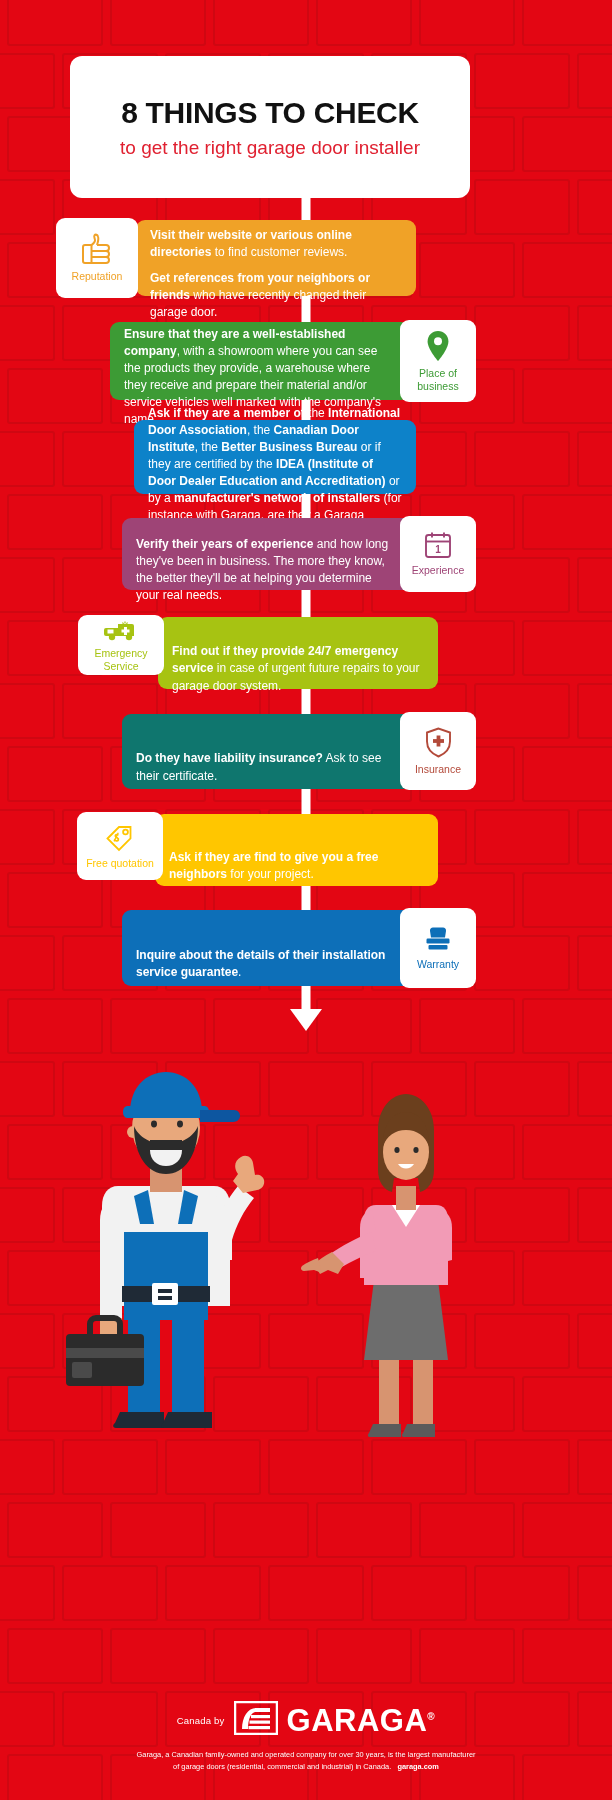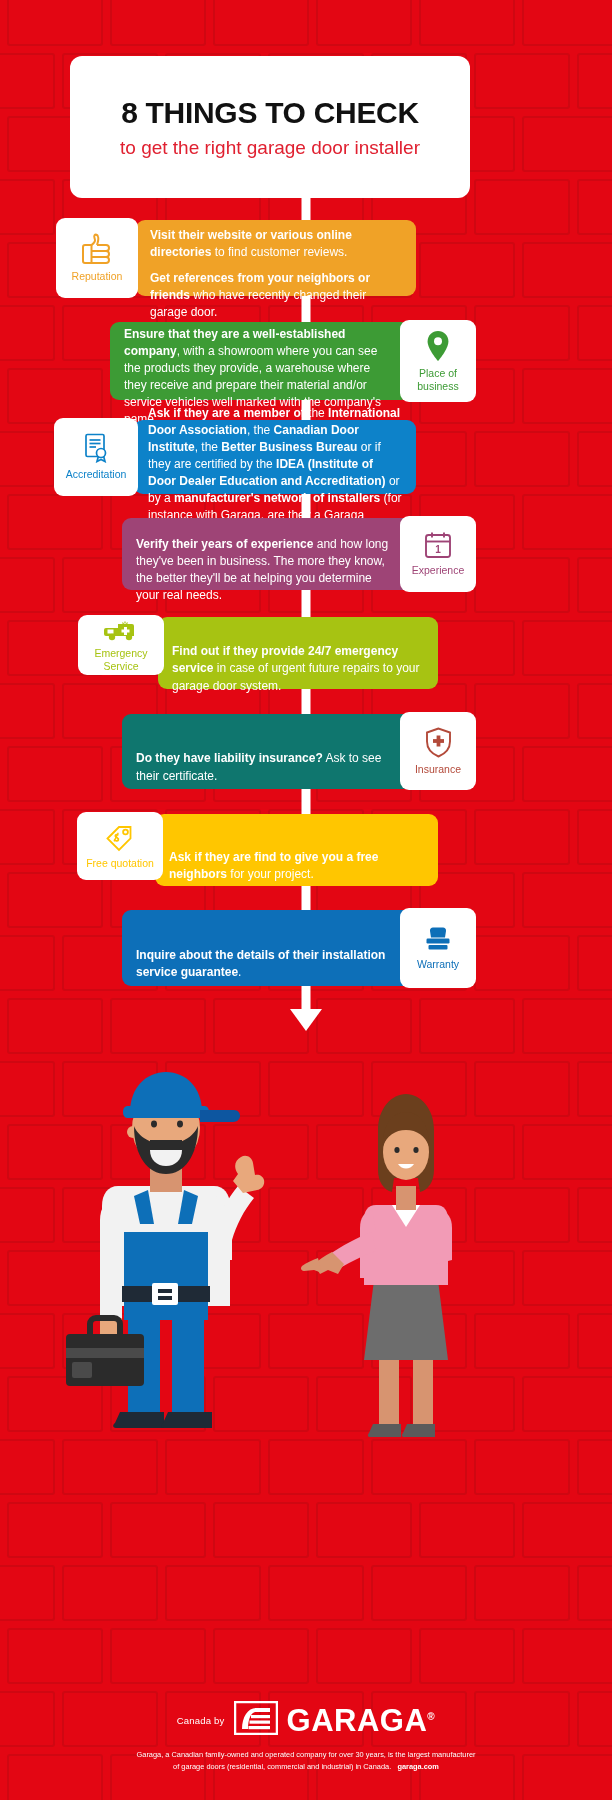--- a/index.html
+++ b/index.html
@@ -369,33 +369,20 @@
       </svg>
     </span>
     <div class="chip-label" style="color:#3d9b35;">Place of business</div>
   </div>
 
   <div class="panel" style="left:134px;top:420px;width:282px;height:74px;background:#0d82c9;">
     <div class="panel-text" id="txt-2">
         <div class=""><b>Ask if they are a member of</b> the <b>International Door Association</b>, the <b>Canadian Door Institute</b>, the <b>Better Business Bureau</b> or if they are certified by the <b>IDEA (Institute of Door Dealer Education and Accreditation)</b> or by a <b>manufacturer's network of installers</b> (for instance with Garaga, are they a Garaga Expert?)</div>
       </div>
   </div>
-  <div class="chip" style="left:54px;top:418px;width:84px;height:78px;">
-    <span>
-      <svg width="28" height="30" viewBox="0 0 28 30" fill="none" stroke="#0d82c9" stroke-width="1.7">
-        <rect x="4" y="1.5" width="18" height="22" rx="1.5"></rect>
-        <line x1="7.5" y1="7" x2="18.5" y2="7"></line>
-        <line x1="7.5" y1="10.5" x2="18.5" y2="10.5"></line>
-        <line x1="7.5" y1="14" x2="14" y2="14"></line>
-        <circle cx="19" cy="20" r="4.5" fill="#ffffff"></circle>
-        <path d="M16.3 23.5l-1.3 5 4-2 4 2-1.3-5"></path>
-      </svg>
-    </span>
-    <div class="chip-label" style="color:#0d82c9;">Accreditation</div>
-  </div>
 
   <div class="panel" style="left:122px;top:518px;width:290px;height:72px;background:#9e4476;">
     <div class="panel-text" id="txt-3">
         <div class=""><b>Verify their years of experience</b> and how long they've been in business. The more they know, the better they'll be at helping you determine your real needs.</div>
       </div>
   </div>
   <div class="chip" style="left:400px;top:516px;width:76px;height:76px;">
     <span>
       <svg width="28" height="28" viewBox="0 0 28 28" fill="none" stroke="#9e4476" stroke-width="1.9">
         <rect x="2" y="4" width="24" height="22" rx="2.5"></rect>

